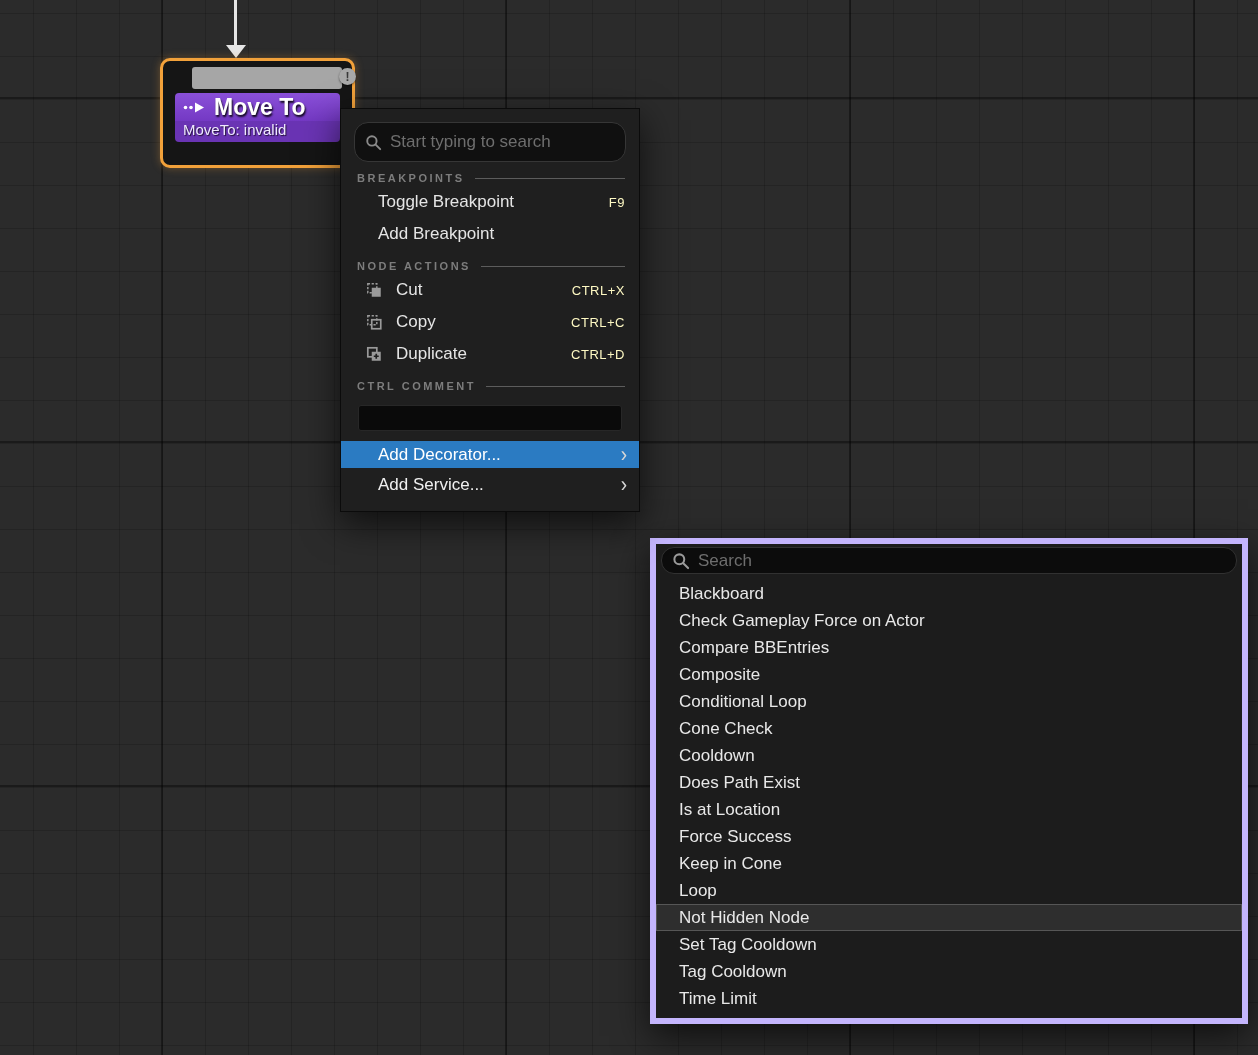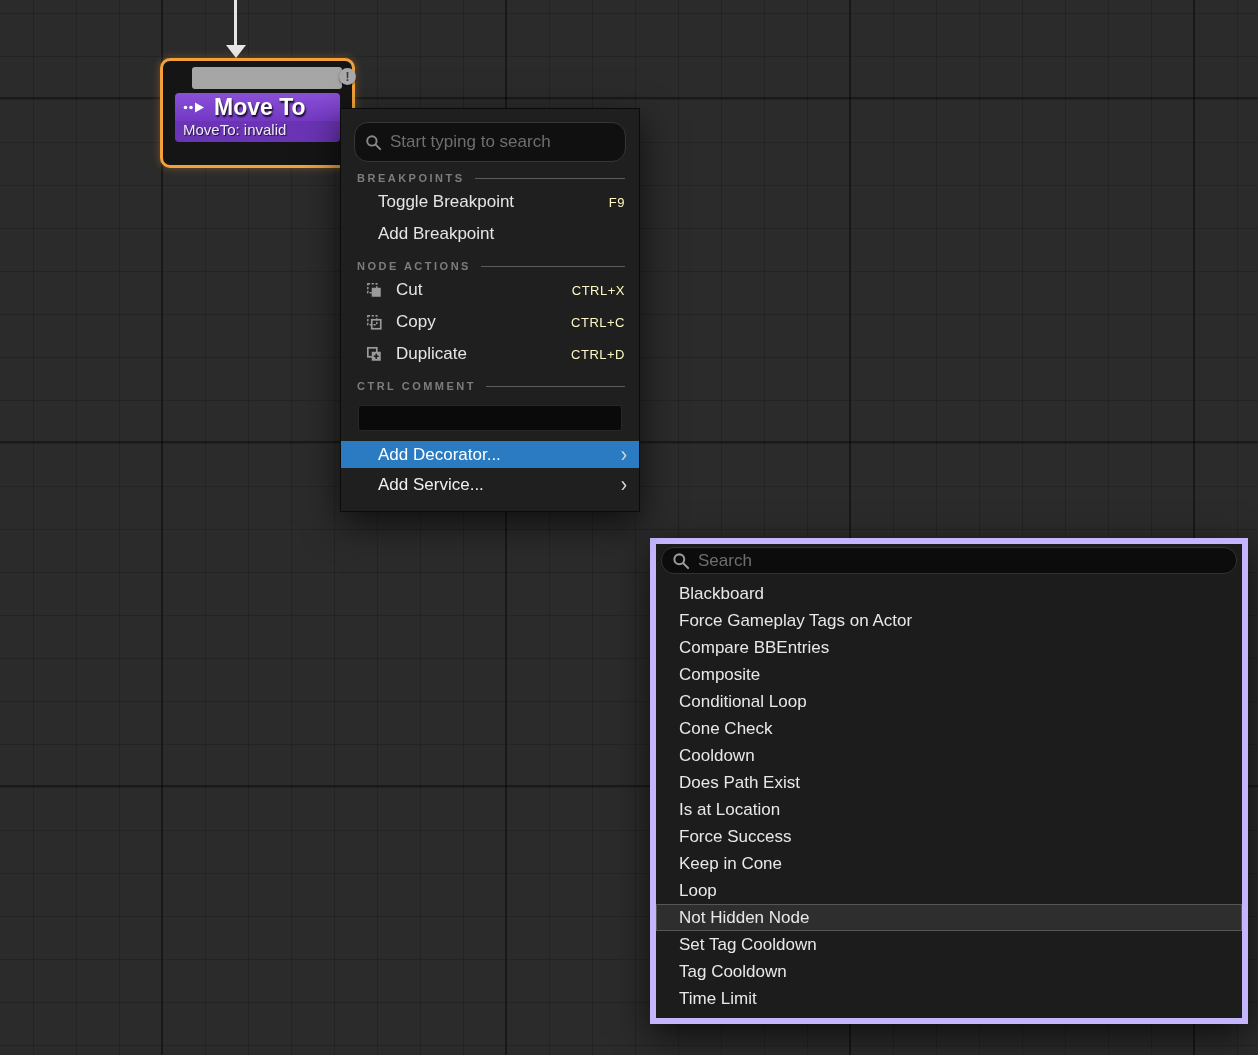--- a/index.html
+++ b/index.html
@@ -201,21 +201,21 @@
 <div class="submenu-panel">
   <div class="searchbox">
     <svg width="18" height="18" viewBox="0 0 16 16">
       <circle cx="6.5" cy="6.5" r="4.4" fill="none" stroke="#9a9a9a" stroke-width="1.8"></circle>
       <line x1="10" y1="10" x2="14.3" y2="14.3" stroke="#9a9a9a" stroke-width="1.8" stroke-linecap="round"></line>
     </svg>
     <input placeholder="Search" style="">
   </div>
   <ul class="submenu-list">
     <li>Blackboard</li>
-    <li>Force Gameplay Tags on Actor</li>
+    <li>Check Gameplay Force on Actor</li>
     <li>Compare BBEntries</li>
     <li>Composite</li>
     <li>Conditional Loop</li>
     <li>Cone Check</li>
     <li>Cooldown</li>
     <li>Does Path Exist</li>
     <li>Is at Location</li>
     <li>Force Success</li>
     <li>Keep in Cone</li>
     <li>Loop</li>

